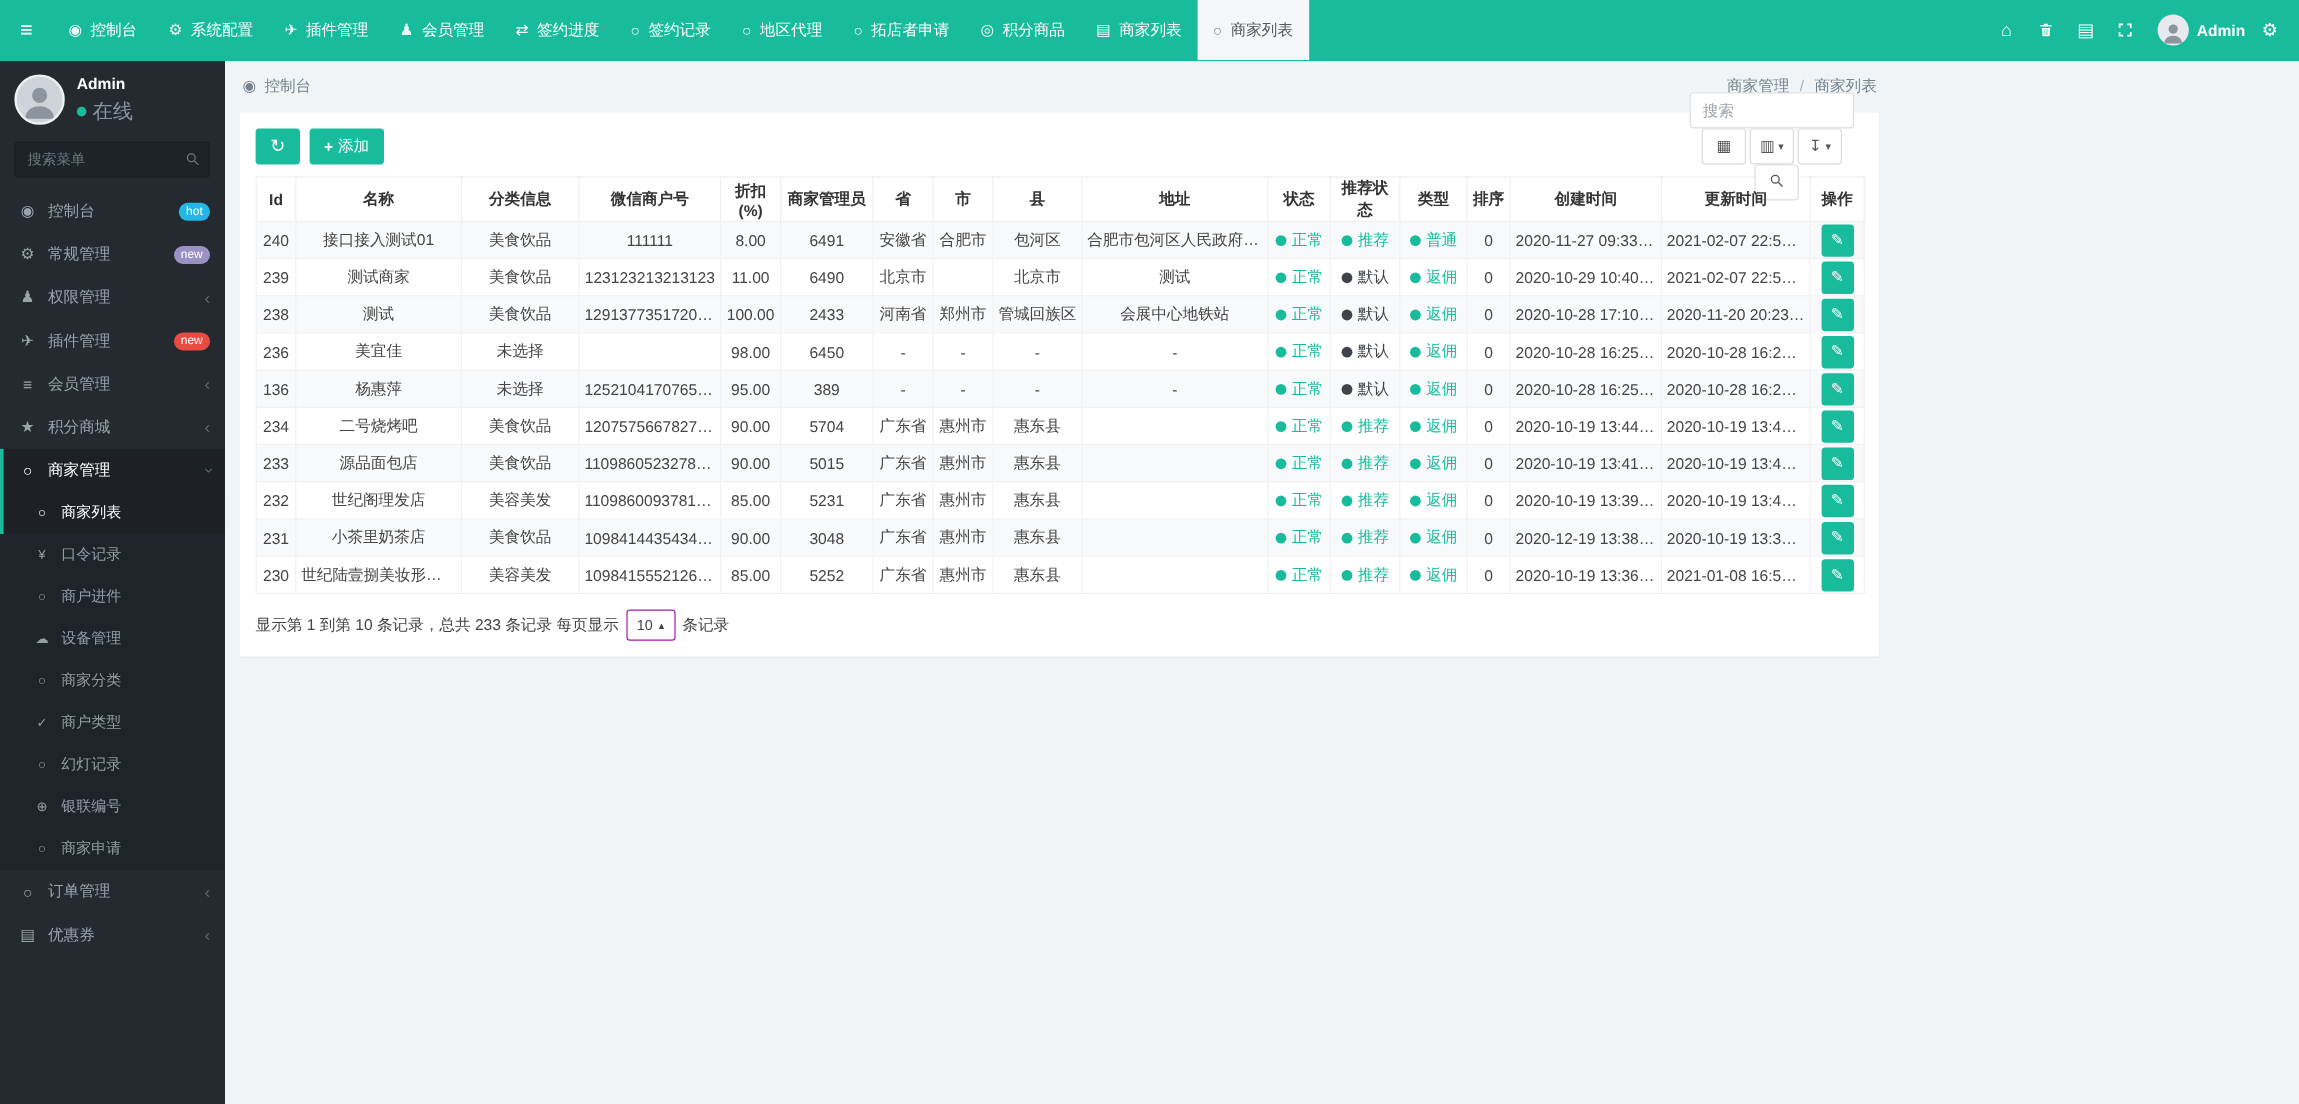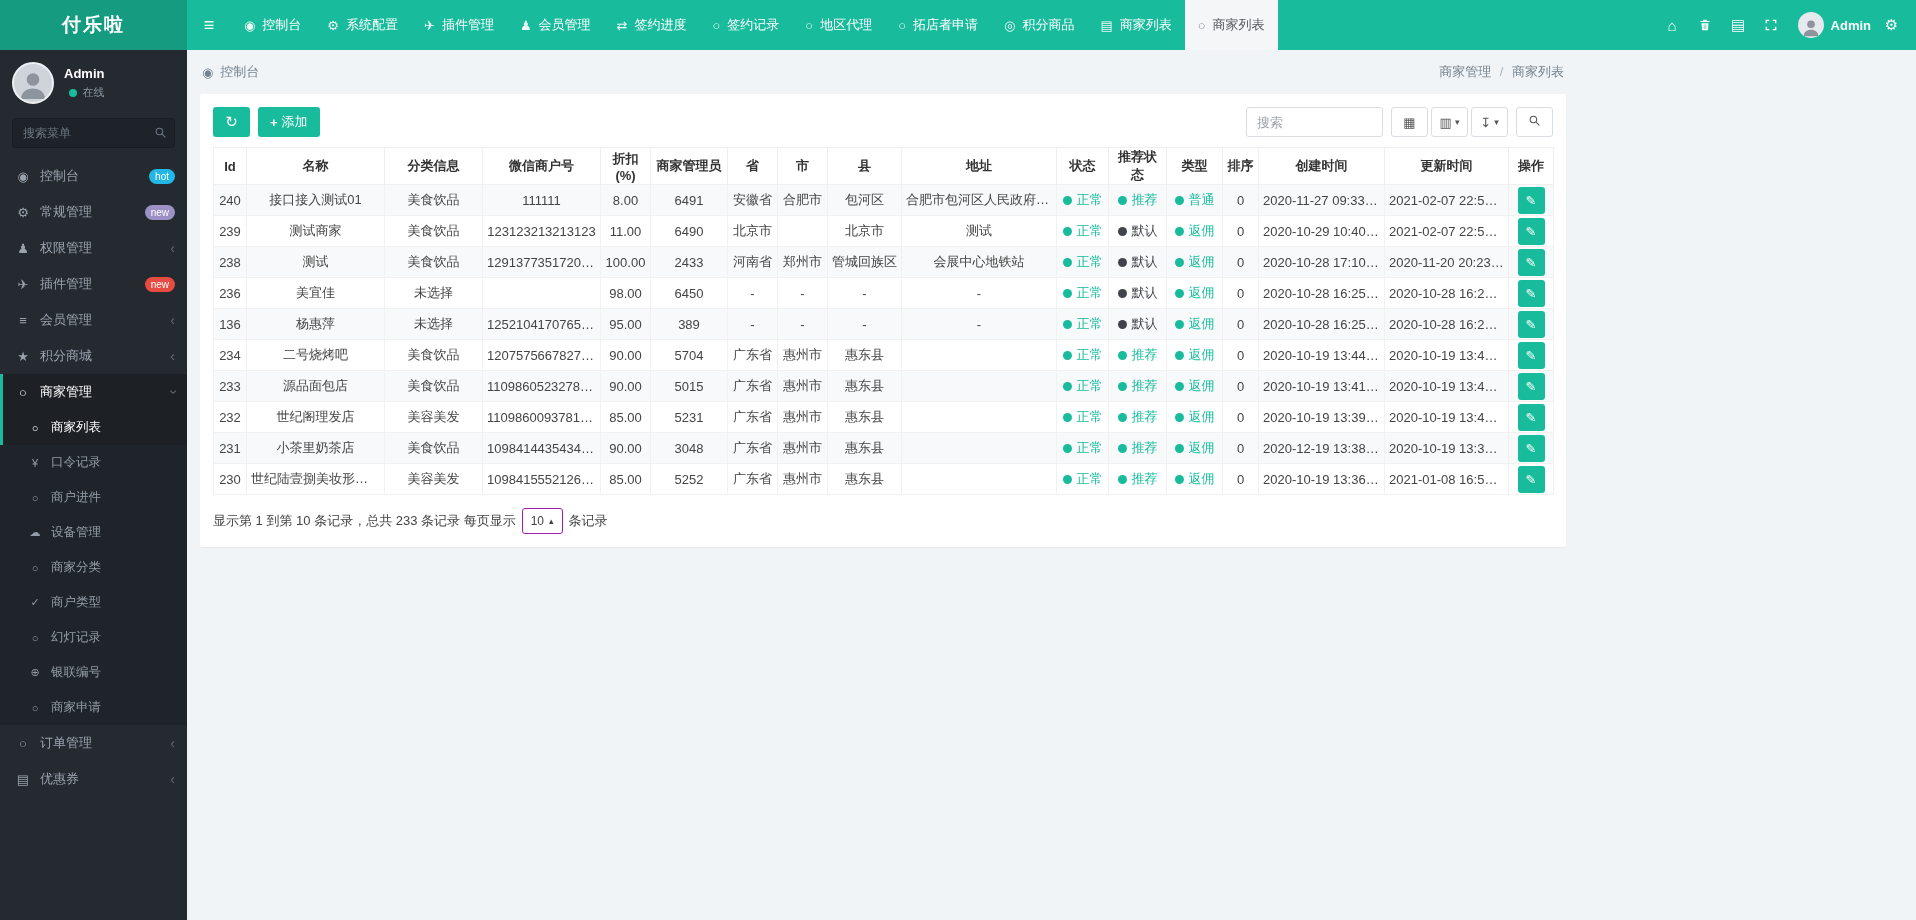--- a/index.html
+++ b/index.html
@@ -20,21 +20,21 @@
   .top-right{display:flex;align-items:center;padding-right:8px;color:#fff;}
   .tr-btn{width:33px;height:50px;display:flex;align-items:center;justify-content:center;background:transparent;border:none;color:#fff;font-size:15px;cursor:pointer;}
   .nav-avatar{width:26px;height:26px;border-radius:50%;background:#e6e9ed;overflow:hidden;display:flex;align-items:flex-end;justify-content:center;margin:0 7px 0 10px;cursor:pointer;}
   .nav-username{font-size:13px;font-weight:700;margin-right:4px;cursor:pointer;}
 
   
   .sidebar{position:fixed;top:50px;left:0;bottom:0;width:187px;background:#252a31;z-index:90;overflow:hidden;}
   .user-panel{display:flex;align-items:center;gap:10px;padding:12px 12px 8px;cursor:pointer;}
   .avatar{width:42px;height:42px;min-width:42px;border-radius:50%;background:#cfd4da;border:2px solid #eef0f2;overflow:hidden;display:flex;align-items:flex-end;justify-content:center;}
   .u-name{color:#fff;font-size:13px;font-weight:700;margin-bottom:4px;}
-  .u-status{color:#8a939d;font-size:11px;display:flex;align-items:center;gap:5px;justify-content:flex-end;}
+  .u-status{color:#8a939d;font-size:17px;display:flex;align-items:center;gap:5px;justify-content:flex-end;}
   .u-dot{width:8px;height:8px;border-radius:50%;background:var(--accent);}
   .menu-search{margin:6px 12px 10px;position:relative;}
   .menu-search input{width:100%;height:30px;background:#1e2329;border:1px solid #1a1e24;border-radius:3px;color:#aab2bb;padding:0 28px 0 10px;font-size:12px;outline:none;}
   .menu-search input::placeholder{color:#6d7681;}
   .menu-search .mag{position:absolute;right:8px;top:8px;color:#6d7681;}
   .side-item{height:36px;display:flex;align-items:center;gap:9px;padding:0 12px;color:#9aa2ac;font-size:13px;cursor:pointer;border-left:3px solid transparent;}
   .side-item .s-icon{width:16px;text-align:center;font-size:13px;}
   .side-item.active{background:#1d2126;color:#fff;border-left-color:var(--accent);}
   .s-badge{margin-left:auto;font-size:10px;color:#fff;padding:1px 6px;border-radius:8px;line-height:13px;}
   .chev{margin-left:auto;color:#626a74;font-size:14px;line-height:1;}
@@ -53,21 +53,21 @@
   .bc-sep{color:#aab3bb;}
 
   .card{margin:0 13px;background:#fff;padding:13px;border-radius:2px;box-shadow:0 1px 1px rgba(0,0,0,.04);}
 
   
   .toolbar{display:flex;align-items:center;margin-bottom:10px;height:30px;}
   .btn{border:none;border-radius:3px;cursor:pointer;font-size:13px;}
   .btn-refresh{width:37px;height:30px;background:var(--accent);color:#fff;font-size:15px;margin-right:8px;}
   .btn-add{height:30px;background:var(--accent);color:#fff;padding:0 12px;display:flex;align-items:center;gap:4px;}
   .btn-add .plus{font-weight:700;}
-  .toolbar-right{margin-left:auto;display:flex;align-items:center;}
+  .toolbar-right{margin-left:auto;display:flex;align-items:center;flex-direction:column;}
   .search-input{width:137px;height:30px;border:1px solid #d9dde1;border-radius:3px;padding:0 10px;font-size:13px;color:#444;outline:none;margin-right:8px;background:#fff;}
   .search-input::placeholder{color:#9aa1a8;}
   .btn-grp{display:flex;gap:3px;margin-right:8px;}
   .icon-btn{width:37px;height:30px;background:#fff;border:1px solid #d9dde1;border-radius:3px;color:#555;font-size:13px;display:flex;align-items:center;justify-content:center;gap:3px;cursor:pointer;}
   .caret{font-size:9px;color:#555;}
 
   
   .data-table{width:1340px;table-layout:fixed;border-collapse:collapse;padding-left:12px;}
   .data-table th{height:37px;font-size:13px;font-weight:700;color:#333;border:1px solid #efefef;background:#fff;padding:0 4px;cursor:pointer;}
   .data-table td{height:31px;text-align:center;font-size:13px;color:#444;border:1px solid #f1f1f1;padding:0 4px;white-space:nowrap;overflow:hidden;text-overflow:ellipsis;}
@@ -84,21 +84,20 @@
   .page-btn{min-width:30px;height:30px;border:1px solid #dfe3e6;background:#fff;color:#4a4f54;font-size:13px;border-radius:3px;display:flex;align-items:center;justify-content:center;padding:0 11px;cursor:pointer;}
   .page-btn.num{padding:0 7px;}
   .page-btn.active{background:#2c3e50;border-color:#2c3e50;color:#fff;}
   .page-btn.disabled{color:#aab1b7;cursor:default;}
   .page-btn.ellipsis{color:#8a9197;cursor:default;}
 </style>
 </head>
 <body>
 
 <header class="topbar">
-  <div class="brand">付乐啦</div>
   <button class="menu-toggle"><span>≡</span></button>
   <nav class="top-nav">
       <div class="tn-item">
         <span class="tn-icon">◉</span>
         <span class="tn-label">控制台</span>
       </div>
       <div class="tn-item">
         <span class="tn-icon">⚙</span>
         <span class="tn-label">系统配置</span>
       </div>

